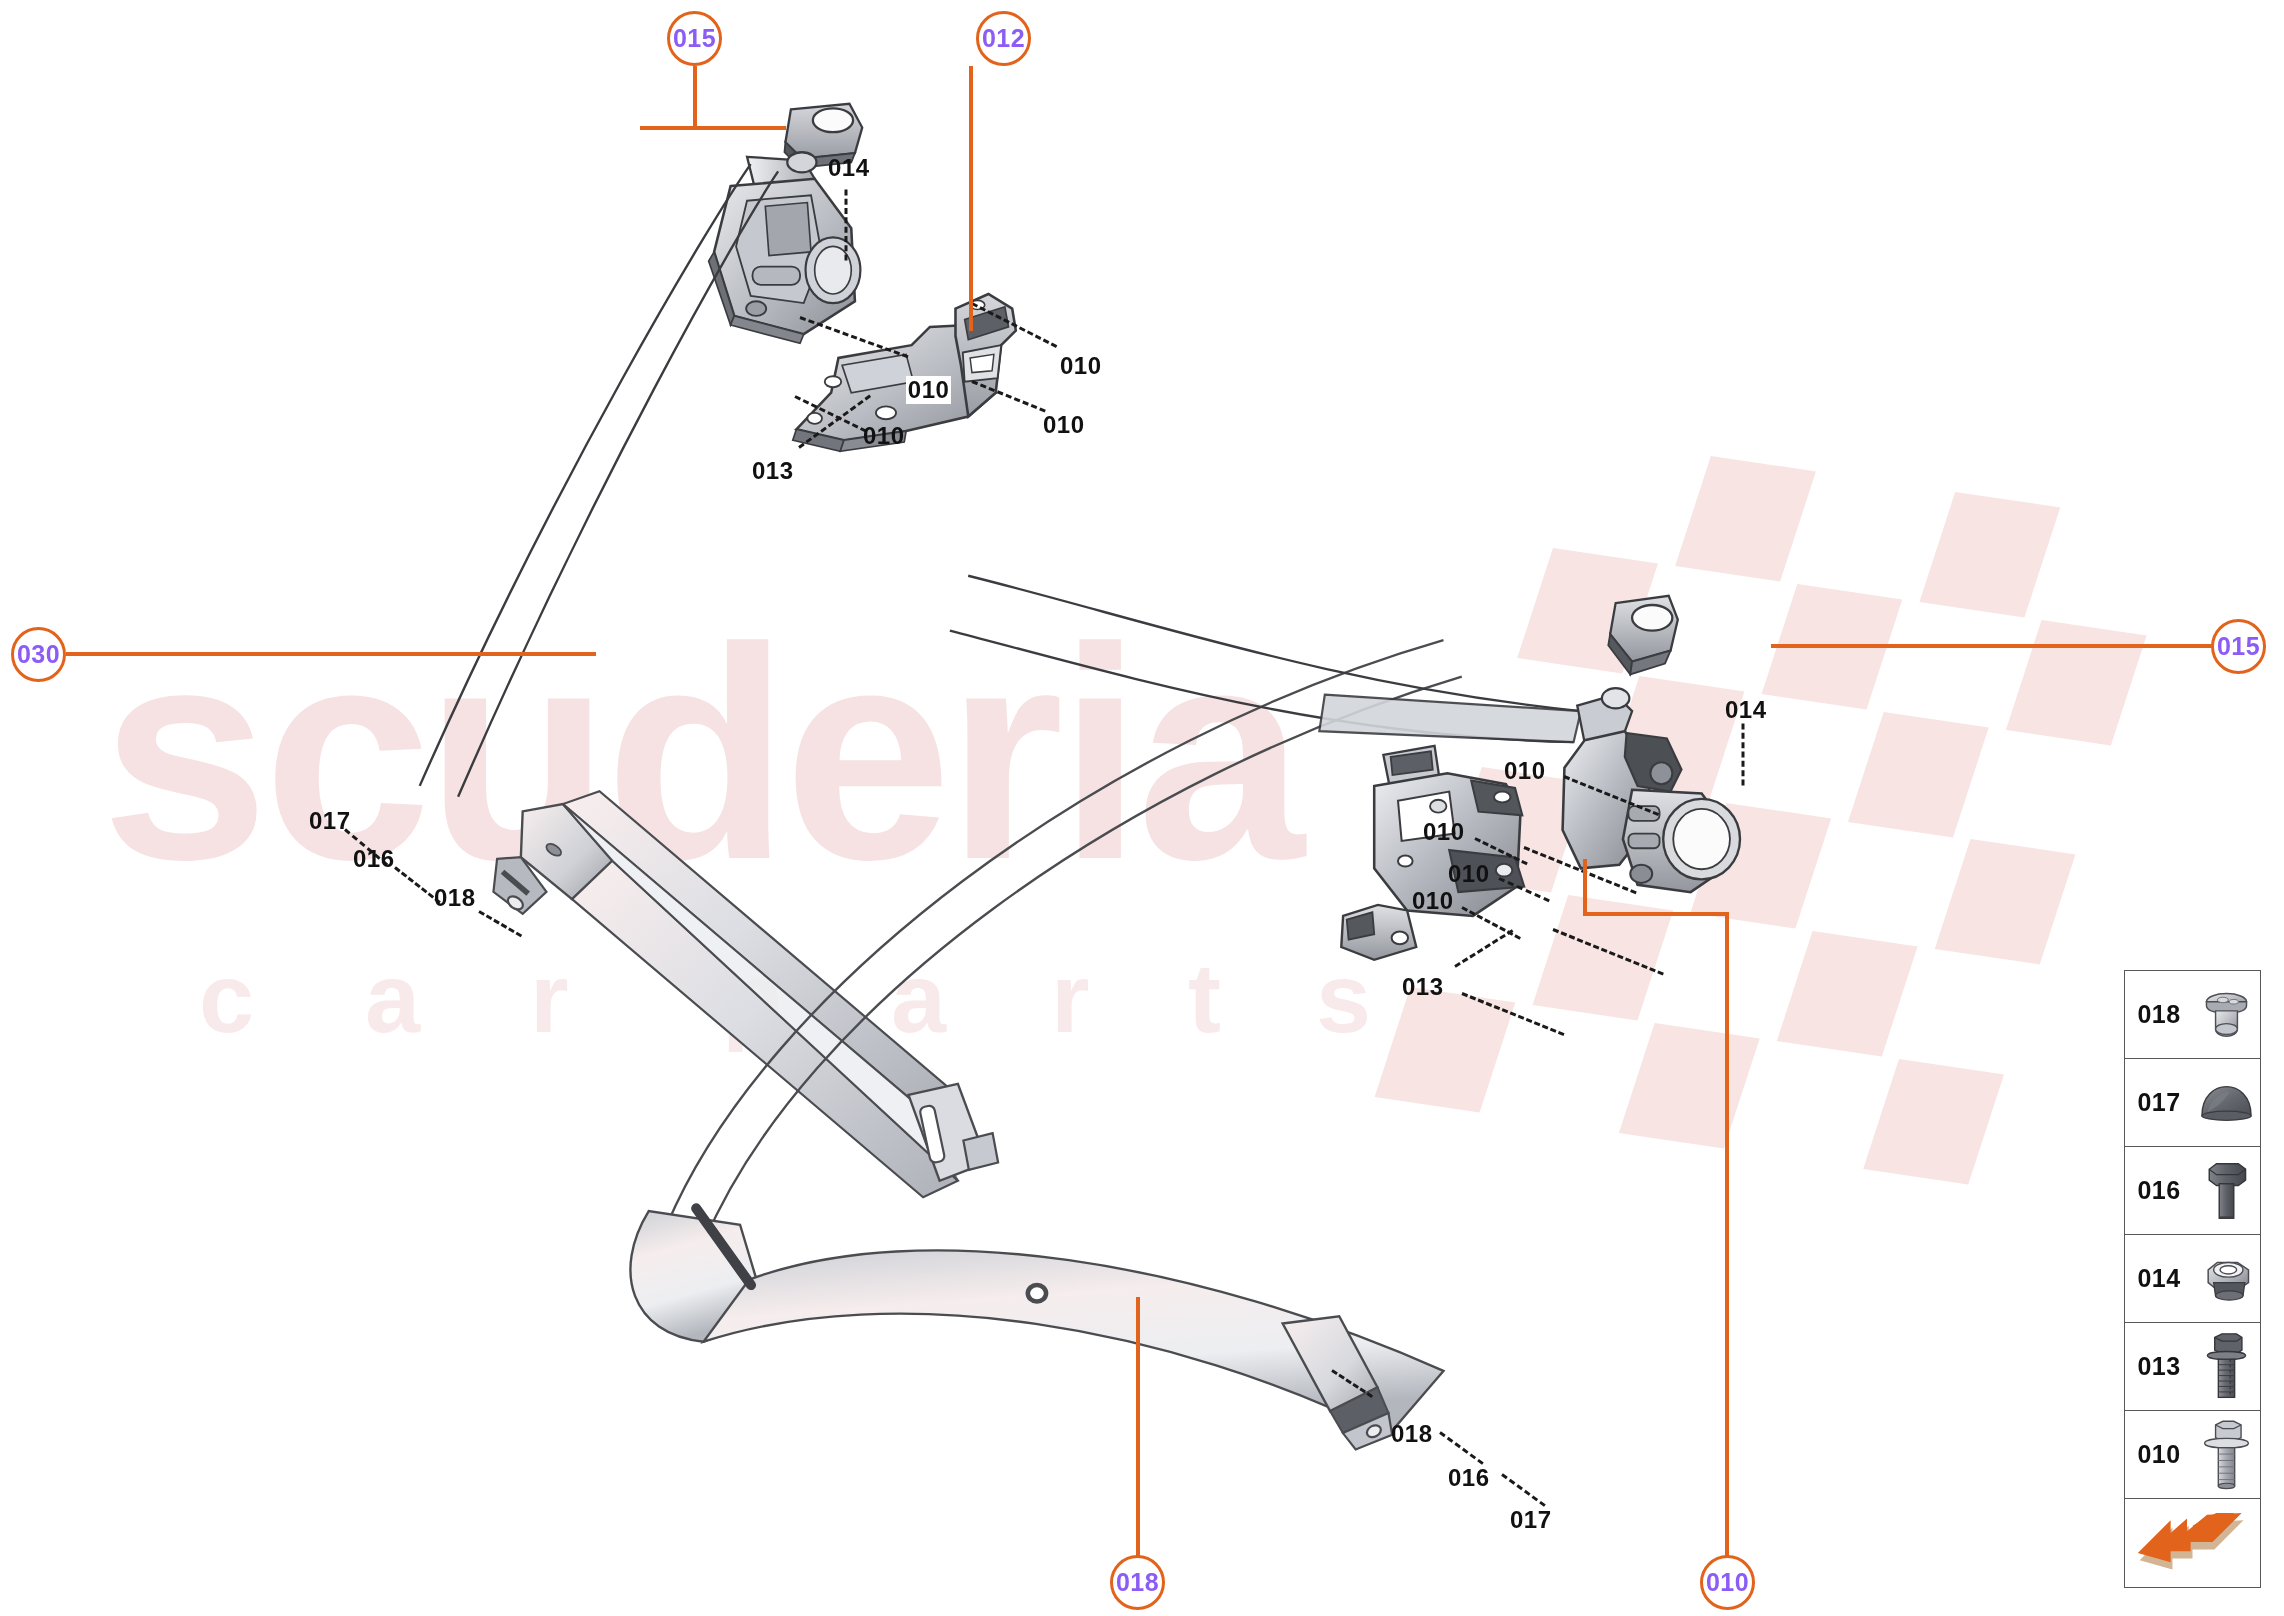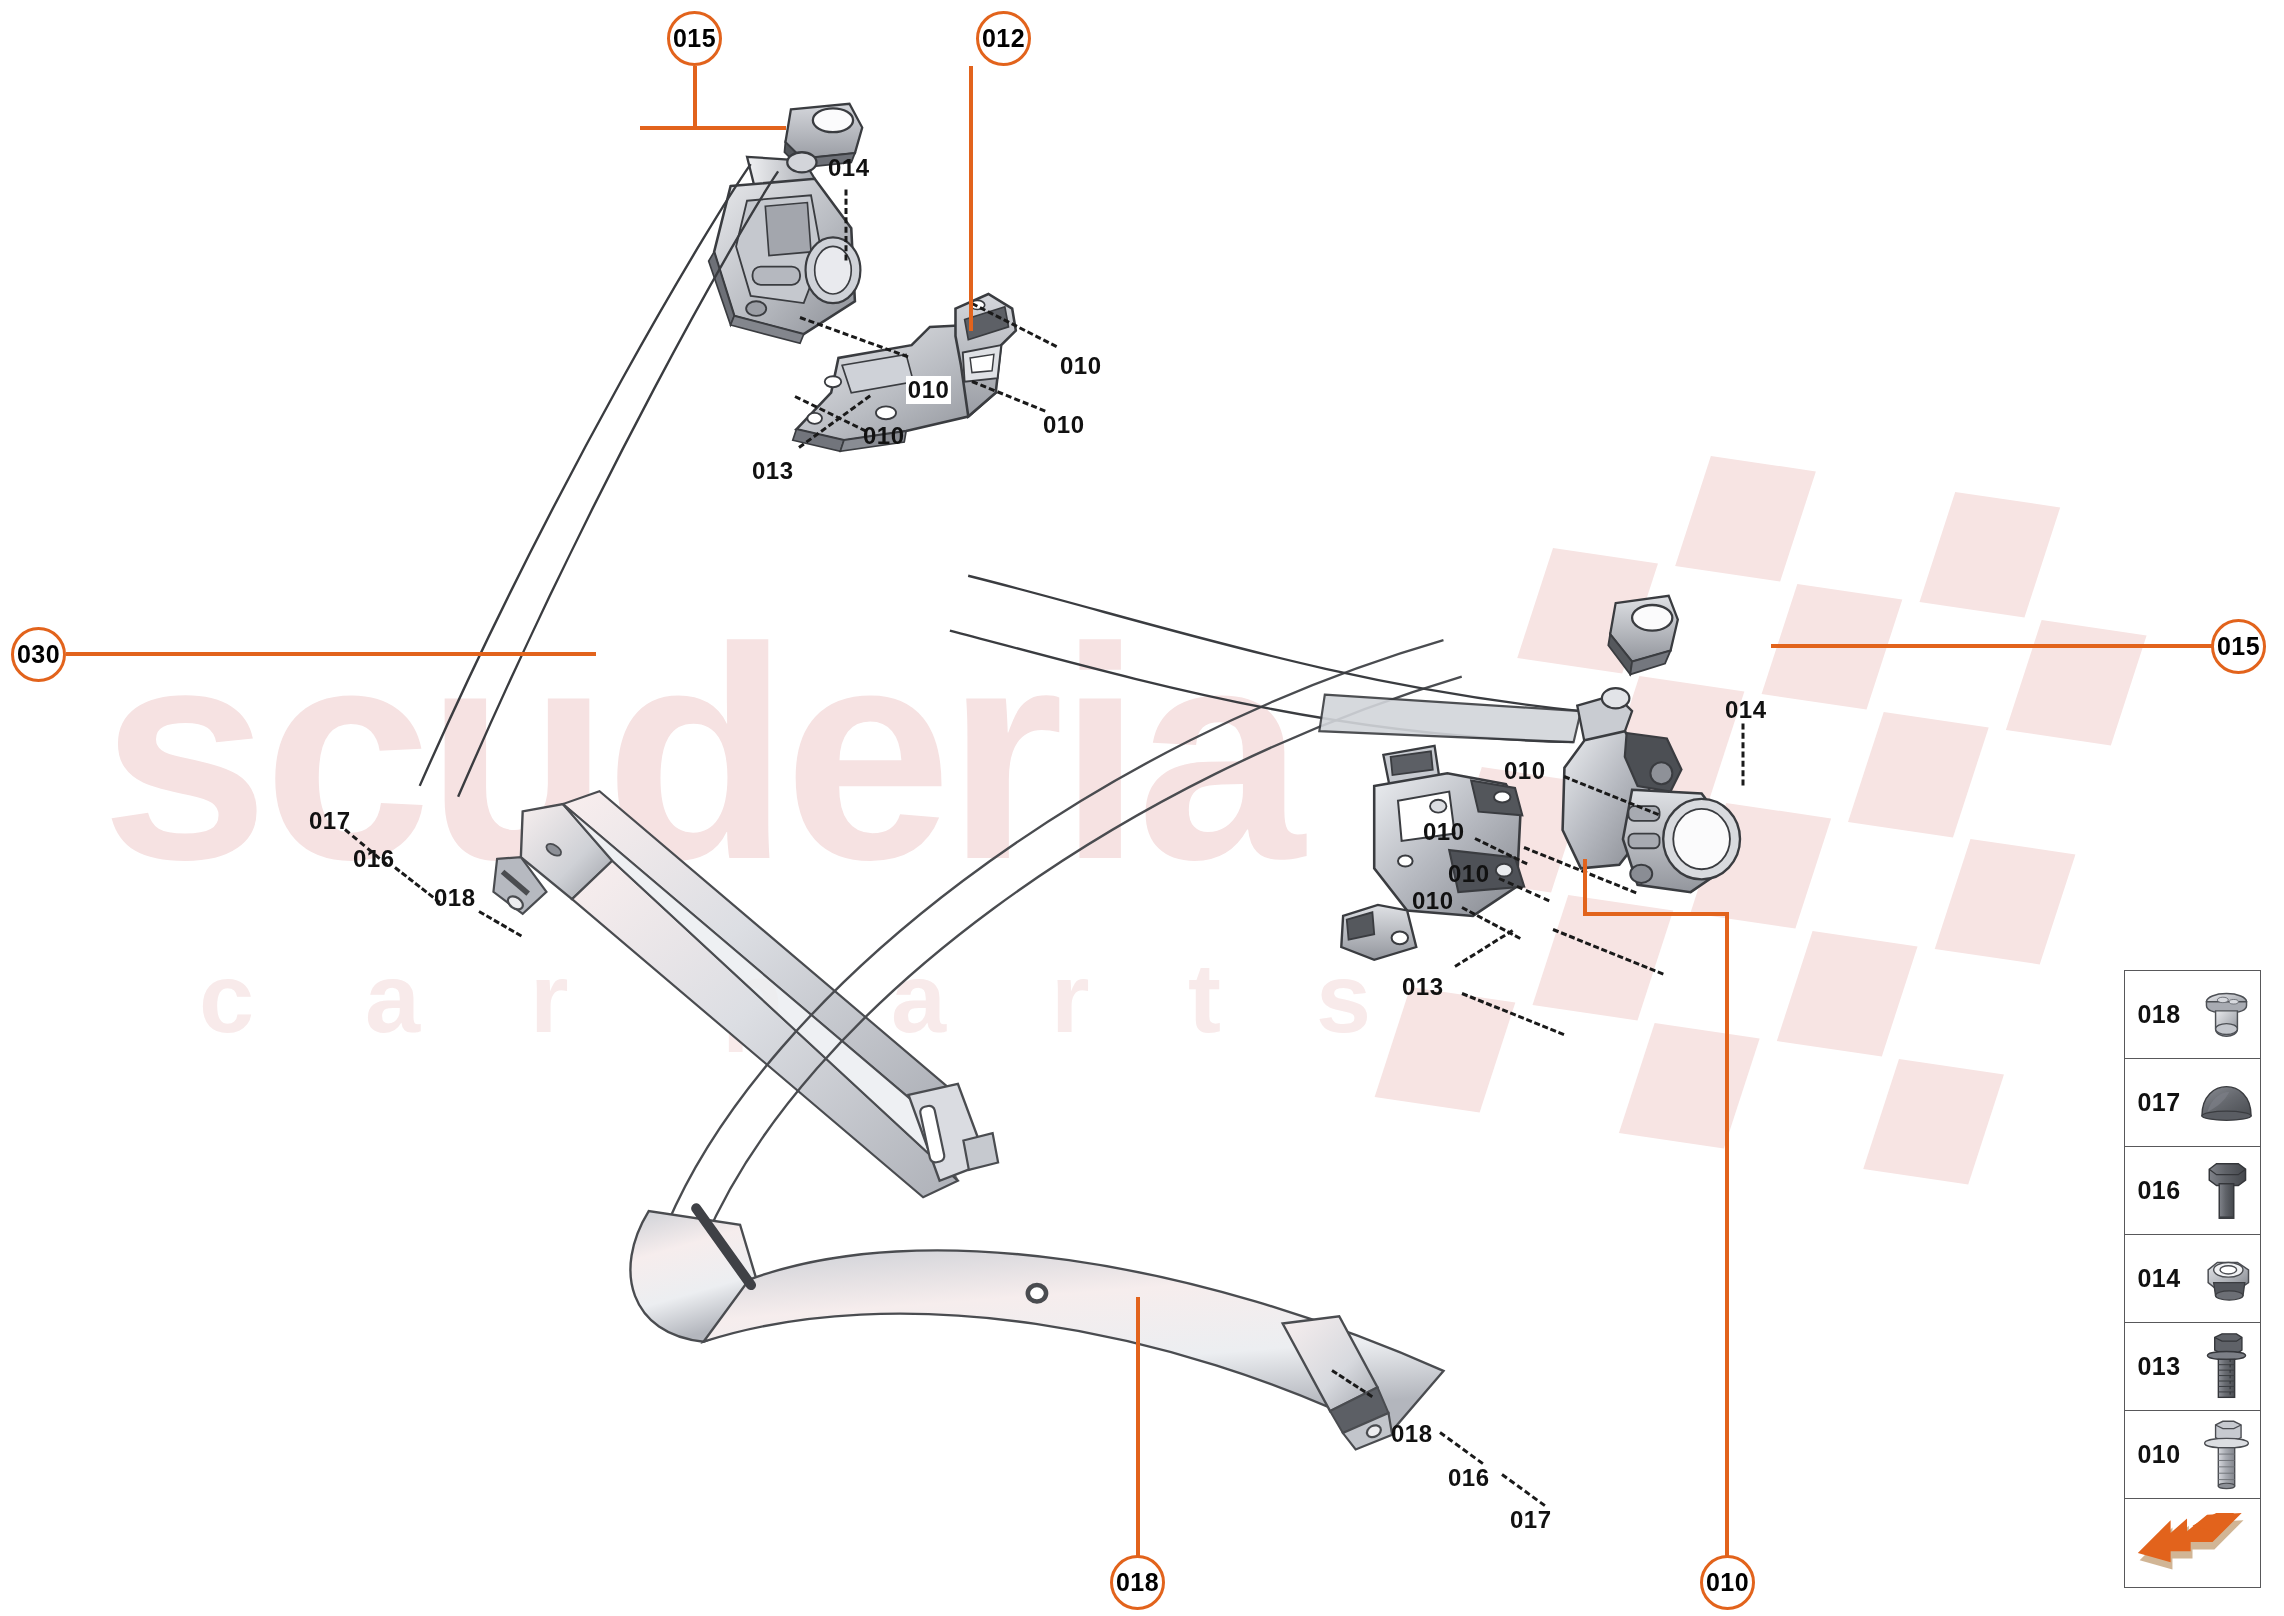--- a/index.html
+++ b/index.html
@@ -12,21 +12,21 @@
            color:#f6e2e2;letter-spacing:-5.5px;user-select:none;}
   .wm-sub{position:absolute;font-family:"Liberation Sans", sans-serif;font-weight:700;
           color:#f8eaea;user-select:none;}
   .flag{position:absolute;left:1553px;top:548px;width:694px;height:512px;
         transform:skewX(-18deg) skewY(8deg);transform-origin:0 0;}
   .flag i{position:absolute;display:block;background:#f7e4e3;}
 
   
   .callout{position:absolute;width:55px;height:55px;border:3.7px solid #e2631c;border-radius:50%;
            background:#fff;display:flex;align-items:center;justify-content:center;
-           font-size:25px;font-weight:700;color:#000000;box-sizing:border-box;letter-spacing:0.5px;}
+           font-size:25px;font-weight:700;color:#8b5cf6;box-sizing:border-box;letter-spacing:0.5px;}
   .lead{position:absolute;background:#e2631c;}
   .lead.h{height:3.7px;}
   .lead.v{width:3.7px;}
 
   
   .plabel{position:absolute;font-size:24px;font-weight:700;color:#111;letter-spacing:0.5px;
           white-space:nowrap;}
   .plabel.boxed{background:#fff;padding:0 1.8px;}
   .dash{position:absolute;border-top:3.7px dashed #1a1a1a;transform-origin:0 50%;height:0;}
 

